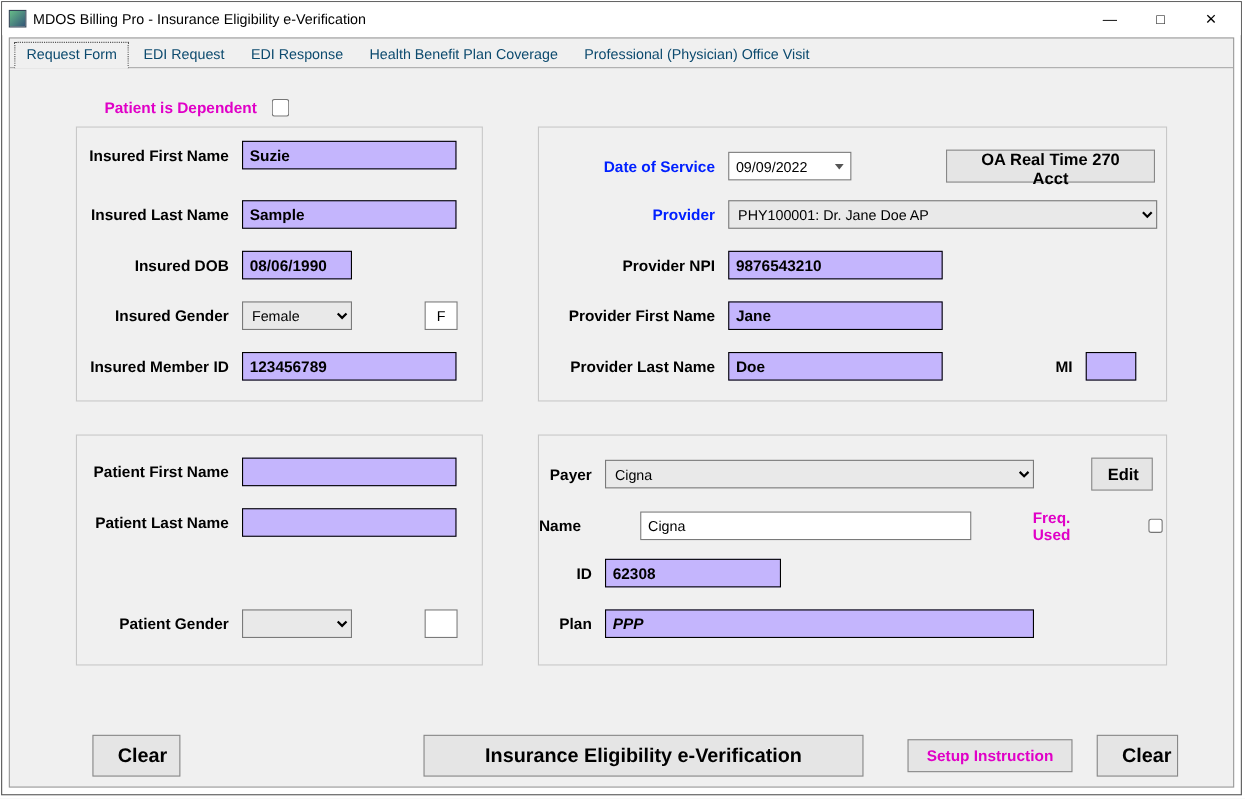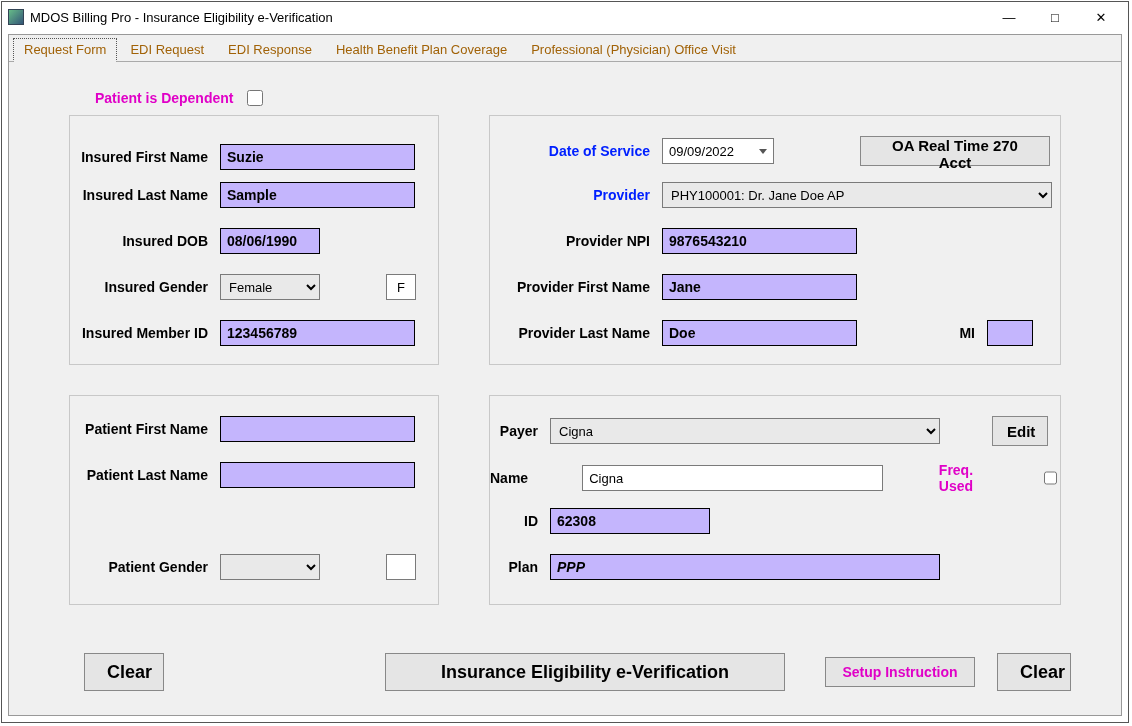--- a/index.html
+++ b/index.html
@@ -55,21 +55,21 @@
   }
   .tabs {
     position: absolute;
     left: 4px; top: 3px;
     display: flex;
     gap: 0;
   }
   .tab {
     padding: 3px 10px 4px 10px;
     font-size: 13px;
-    color: #a16207;
+    color: #0c4a6e;
     background: #f0f0f0;
     border: 1px solid transparent;
     margin-right: 2px;
     cursor: default;
   }
   .tab.active {
     background: #f0f0f0;
     border: 1px dotted #555;
     border-bottom: 1px solid #f0f0f0;
     position: relative;
@@ -162,21 +162,21 @@
     height: 26px;
     border: 1px solid #7a7a7a;
     background: #fff;
     font-size: 13px;
     padding: 0 6px;
   }
   .freq { color: #e000c7; font-weight: bold; font-size: 14px; margin-left: 14px; }
 
   .footer {
     position: absolute;
-    left: 60px; right: 50px; bottom: 20px;
+    left: 60px; right: 50px; bottom: 5px;
     height: 46px;
     display: flex; align-items: center; padding-left: 15px;
   }
 </style>
 </head>
 <body>
 
 <div class="window">
   <div class="titlebar">
     <div class="app-icon"></div>
@@ -197,21 +197,21 @@
       <div class="tab">Professional (Physician) Office Visit</div>
     </div>
     <div class="tabline"></div>
 
     <div class="dep-row">
       <span>Patient is Dependent</span>
       <input type="checkbox" style="">
     </div>
 
     <div id="g1" class="group">
-      <div class="row" style="top:28px;">
+      <div class="row" style="top:12px;">
         <div class="lbl" style="width:150px;">Insured First Name</div>
         <input class="inp" style="width: 195px;" value="Suzie">
       </div>
       <div class="row" style="top:66px;">
         <div class="lbl" style="width:150px;">Insured Last Name</div>
         <input class="inp" style="width: 195px;" value="Sample">
       </div>
       <div class="row" style="top:112px;">
         <div class="lbl" style="width:150px;">Insured DOB</div>
         <input class="inp small" style="width: 100px;" value="08/06/1990">

